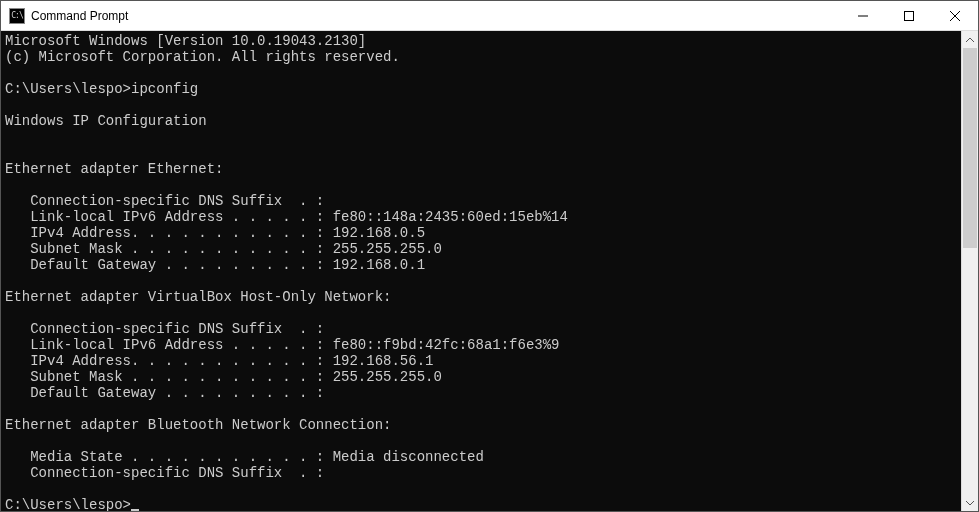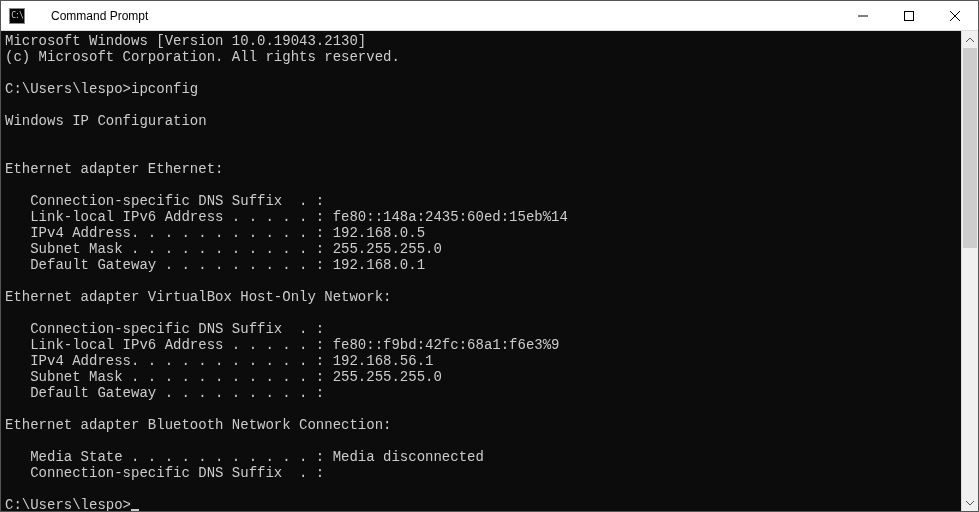--- a/index.html
+++ b/index.html
@@ -30,21 +30,20 @@
     justify-content:center;
     font-size:8px;
     font-family: "Consolas", monospace;
     color:#ccc;
     letter-spacing:-1px;
   }
   .titlebar-title {
     font-size: 12px;
     color: #000;
     flex: 0 0 auto;
-    margin-left: 20px;
   }
   .titlebar-spacer { flex: 1; }
   .titlebar-buttons { display: flex; height: 100%; }
   .tbtn {
     width: 46px;
     height: 100%;
     display: flex;
     align-items: center;
     justify-content: center;
     font-size: 10px;

